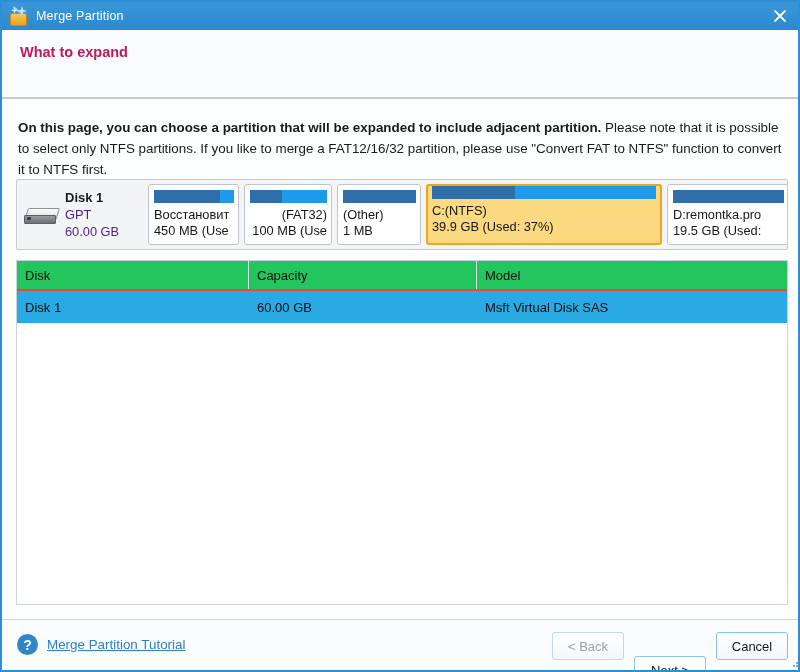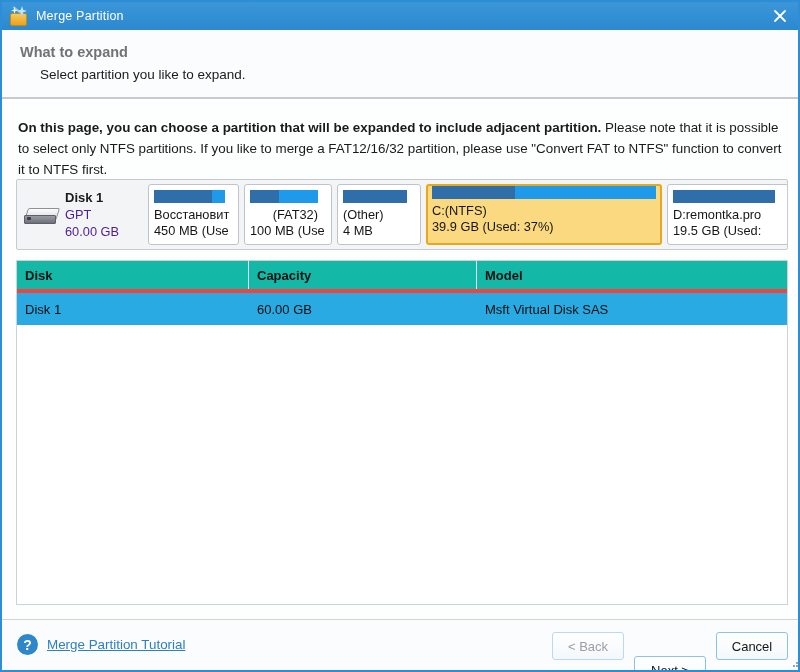--- a/index.html
+++ b/index.html
@@ -95,21 +95,21 @@
     width: 800px;
     height: 66px;
     background: #fafcfd;
     box-sizing: border-box;
   }
   .header-title {
     position: absolute;
     left: 18px; top: 14px;
     font-size: 14.5px;
     font-weight: bold;
-    color: #737373;
+    color: #be185d;
     white-space: nowrap;
   }
   .header-sub {
     position: absolute;
     left: 38px; top: 37px;
     font-size: 13.5px;
     color: #1b1b1b;
     white-space: nowrap;
   }
   .header-rule {
@@ -207,21 +207,21 @@
     flex: 1 1 auto;
     height: 61px;
     min-width: 0;
   }
   .part {
     box-sizing: border-box;
     background: #ffffff;
     border: 1px solid #bfc4ca;
     border-radius: 3px;
     margin-right: 5px;
-    padding: 5px 13px 0 5px;
+    padding: 5px 4px 0 5px;
     overflow: hidden;
     flex: none;
     cursor: pointer;
   }
   .part:last-child { margin-right: 0; }
   .part.selected {
     background: #fad980;
     border: 2px solid #e8a81c;
     padding: 0 4px 0 4px;
   }
@@ -251,23 +251,22 @@
     left: 14px; top: 161px;
     width: 772px;
     height: 345px;
     box-sizing: border-box;
     background: #ffffff;
     border: 1px solid #cdd3d9;
   }
   .thead {
     display: flex;
     height: 28px;
-    background: #14b8a6;
-    border-bottom: 4px solid #ef4444;
-    font-weight: bold;
+    background: #22c55e;
+    border-bottom: 2px solid #ef4444;
   }
   .th {
     font-size: 13px;
     color: #101010;
     display: flex;
     align-items: center;
     padding-left: 8px;
     box-sizing: border-box;
     border-right: 1px solid #e2e6ea;
     cursor: pointer;
@@ -379,21 +378,20 @@
     <div class="title-text">Merge Partition</div>
     <div class="close-btn">
       <svg width="14" height="14" viewBox="0 0 14 14" aria-hidden="true">
         <path d="M2 2 L12 12 M12 2 L2 12" stroke="#ffffff" stroke-width="1.8" stroke-linecap="round" fill="none"></path>
       </svg>
     </div>
   </div>
 
   <div class="header-pane">
     <div class="header-title">What to expand</div>
-    <div class="header-sub">Select partition you like to expand.</div>
   </div>
   <div class="header-rule"></div>
 
   <div class="body-pane">
 
     <div class="intro">
       <b>On this page, you can choose a partition that will be expanded to include adjacent partition.</b><span> Please note that it is possible to select only NTFS partitions. If you like to merge a FAT12/16/32 partition, please use "Convert FAT to NTFS" function to convert it to NTFS first.</span>
     </div>
 
     <div class="diskmap">
@@ -422,21 +420,21 @@
               <div class="used" style="width: 42%;"></div>
             </div>
             <div class="part-label">(FAT32)</div>
             <div class="part-label">100 MB (Use</div>
           </div>
           <div class="part" style="width: 84px;">
             <div class="part-bar">
               <div class="used" style="width: 100%;"></div>
             </div>
             <div class="part-label">(Other)</div>
-            <div class="part-label">4 MB</div>
+            <div class="part-label">1 MB</div>
           </div>
           <div class="part selected" style="width: 236px;">
             <div class="part-bar">
               <div class="used" style="width: 37%;"></div>
             </div>
             <div class="part-label">C:(NTFS)</div>
             <div class="part-label">39.9 GB (Used: 37%)</div>
           </div>
           <div class="part" style="width: 122px;">
             <div class="part-bar">

